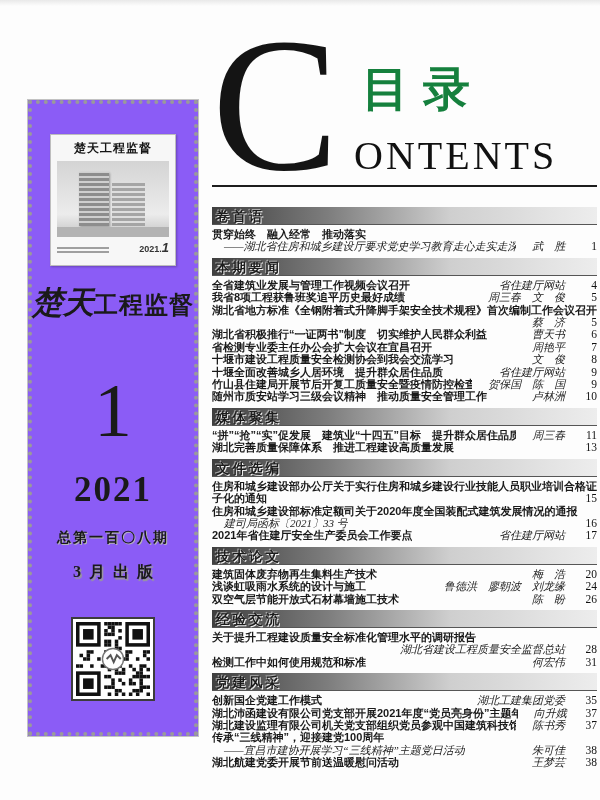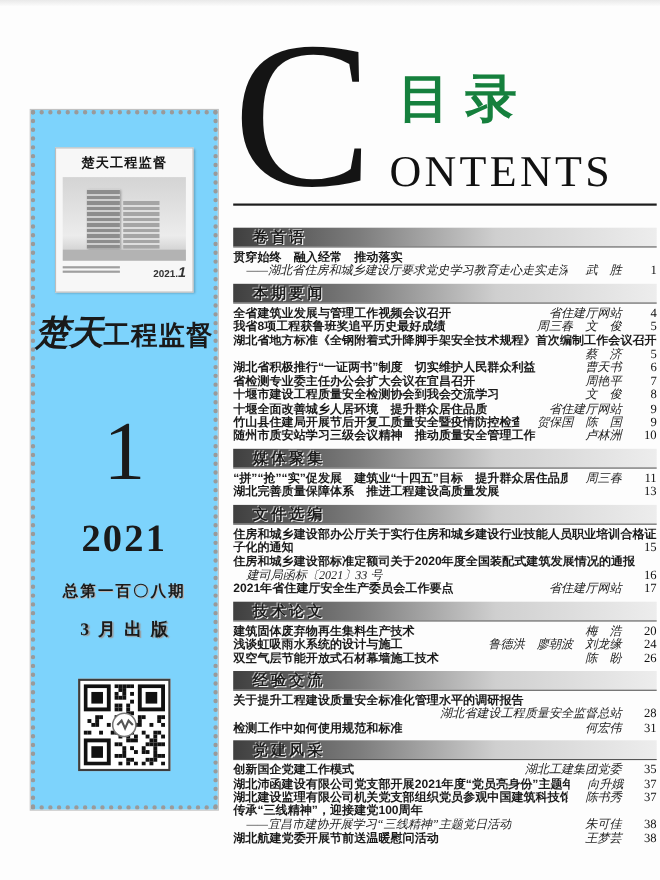--- a/index.html
+++ b/index.html
@@ -2,32 +2,32 @@
 <html><head>
 <meta charset="utf-8">
 <style>
   html,body{margin:0;padding:0;background:#fff;}
   .page{position:relative;width:600px;height:800px;background:#fdfdfd;overflow:hidden;
         font-family:"Liberation Serif","DejaVu Serif",serif;color:#1a1a1a;}
   .page::before{content:"";position:absolute;left:0;top:0;width:100%;height:6px;background:linear-gradient(#e9e9e9,#fdfdfd);}
 
   
   .sidebar{position:absolute;left:28px;top:100px;width:170px;height:636px;box-sizing:border-box;
-           background:#7dd3fc;border:4px dotted #9a9a9a;outline:1px solid #c2c2c2;text-align:center;}
+           background:#8b5cf6;border:4px dotted #9a9a9a;outline:1px solid #c2c2c2;text-align:center;}
   .cover{width:124px;height:130px;margin:30px auto 0;background:#f7f7f7;border:1px solid #bdbdbd;
          box-shadow:1px 1px 2px rgba(0,0,0,.25);text-align:center;overflow:hidden;}
   .cover-masthead{font-family:"Liberation Sans","DejaVu Sans",sans-serif;font-weight:bold;
                   font-size:12px;letter-spacing:1px;padding-top:5px;color:#161616;white-space:nowrap;}
   .cover-photo{position:relative;height:76px;margin:4px 6px 0;background:linear-gradient(#d4d4d4 0%,#ececec 70%,#c2c2c2 100%);overflow:hidden;}
   .cover-photo .b1{position:absolute;left:20%;bottom:14%;width:26%;height:72%;
                    background:repeating-linear-gradient(0deg,#8d8d8d 0 3px,#cfcfcf 3px 5px);box-shadow:1px 1px 2px #999;}
   .cover-photo .b2{position:absolute;left:49%;bottom:14%;width:30%;height:60%;
                    background:repeating-linear-gradient(0deg,#a5a5a5 0 3px,#dedede 3px 5px);}
   .cover-photo .water{position:absolute;left:0;bottom:0;width:100%;height:13%;background:#b3b3b3;}
-  .cover-strip{display:flex;justify-content:space-between;align-items:flex-start;padding:3px 6px 0;}
+  .cover-strip{display:flex;justify-content:space-between;align-items:flex-end;padding:3px 6px 0;}
   .fineprint i{display:block;width:52px;height:2px;background:#9f9f9f;margin:2px 0;}
   .cover-issue{font-family:"Liberation Sans","DejaVu Sans",sans-serif;font-weight:bold;font-size:9px;color:#333;}
   .cover-issue .it{font-style:italic;font-size:13px;}
   .mag-title{margin-top:16px;white-space:nowrap;}
   .mag-title .script{font-size:31px;font-style:italic;font-weight:bold;font-family:"Liberation Serif",serif;}
   .mag-title .resttitle{font-size:24px;font-weight:800;font-family:"Liberation Sans","DejaVu Sans",sans-serif;letter-spacing:1px;}
   .issue-big{margin-top:48px;font-size:76px;line-height:1;font-family:"Liberation Serif",serif;}
   .year{margin-top:24px;font-size:35px;line-height:1;font-weight:800;letter-spacing:2px;
         font-family:Liberation Serif, serif;}
   .volume{margin-top:22px;font-size:14px;font-weight:bold;letter-spacing:2px;text-shadow:1px 1px 0 #b5b5b5;}
@@ -38,21 +38,21 @@
   .content{position:absolute;left:212px;top:40px;width:385px;}
   .toc-header{position:relative;height:145px;border-bottom:2px solid #1d1d1d;}
   .bigc{position:absolute;left:0;top:-30px;font-size:190px;line-height:1;font-family:"Liberation Serif","DejaVu Serif",serif;color:#141414;}
   .cn{position:absolute;left:150px;top:18px;font-size:47px;font-weight:bold;color:#15803d;
       letter-spacing:14px;font-family:"Liberation Sans","DejaVu Sans",sans-serif;white-space:nowrap;}
   .en{position:absolute;left:142px;top:92px;font-size:40px;letter-spacing:3px;color:#111;
       font-family:"Liberation Serif","DejaVu Serif",serif;white-space:nowrap;}
 
   #sections{margin-top:20px;}
   .sec + .sec{margin-top:5px;}
-  .sec-bar{height:17px;line-height:17px;padding-left:18px;border-bottom:1.5px solid #565656;
+  .sec-bar{height:17px;line-height:17px;padding-left:4px;border-bottom:1.5px solid #565656;
            background:linear-gradient(90deg,#3f3f3f 0%,#7d7d7d 30%,#cfcfcf 62%,#ededed 100%);}
   .sec-bar span{font-family:"Liberation Sans","DejaVu Sans",sans-serif;font-weight:800;font-size:13.5px;
                 letter-spacing:3px;color:#1c1c1c;
                 text-shadow:1px 1px 0 rgba(255,255,255,.9),-1px -1px 0 rgba(255,255,255,.5);}
   .items{margin-top:3px;}
   .row{display:flex;align-items:flex-end;line-height:12.4px;white-space:nowrap;}
   .row .t{font-size:11px;font-weight:bold;font-family:"Liberation Sans","DejaVu Sans",sans-serif;
           min-width:0;overflow:hidden;flex-shrink:1;}
   .row .t.i{font-weight:normal;font-style:italic;font-family:"Liberation Serif",serif;padding-left:12px;color:#222;}
   .row .t.n{padding-left:0;}

